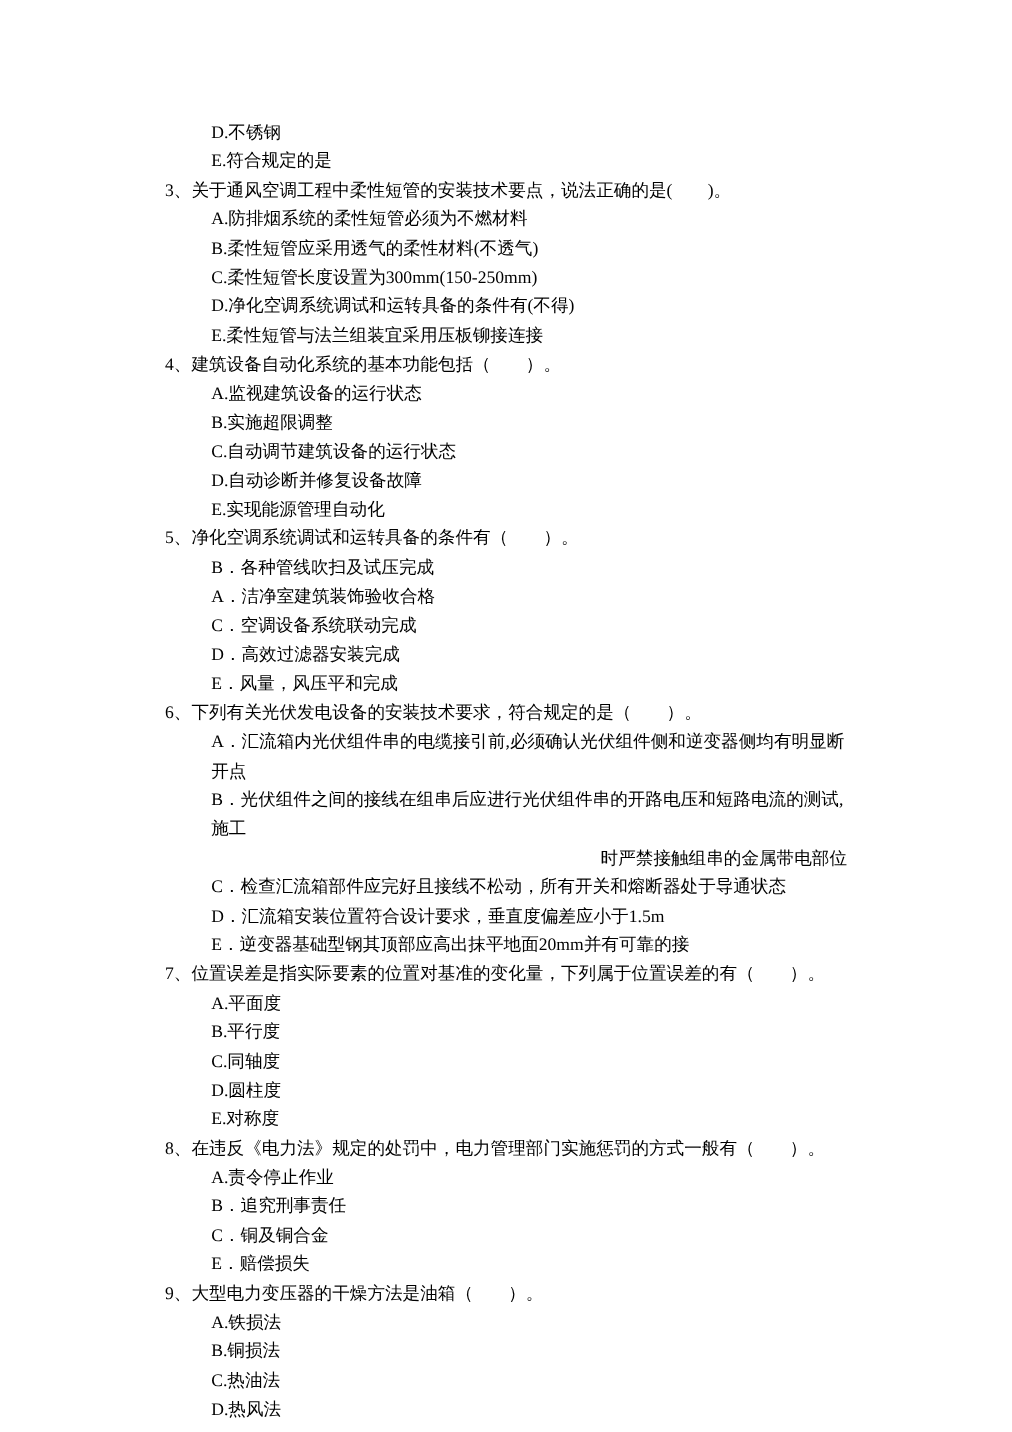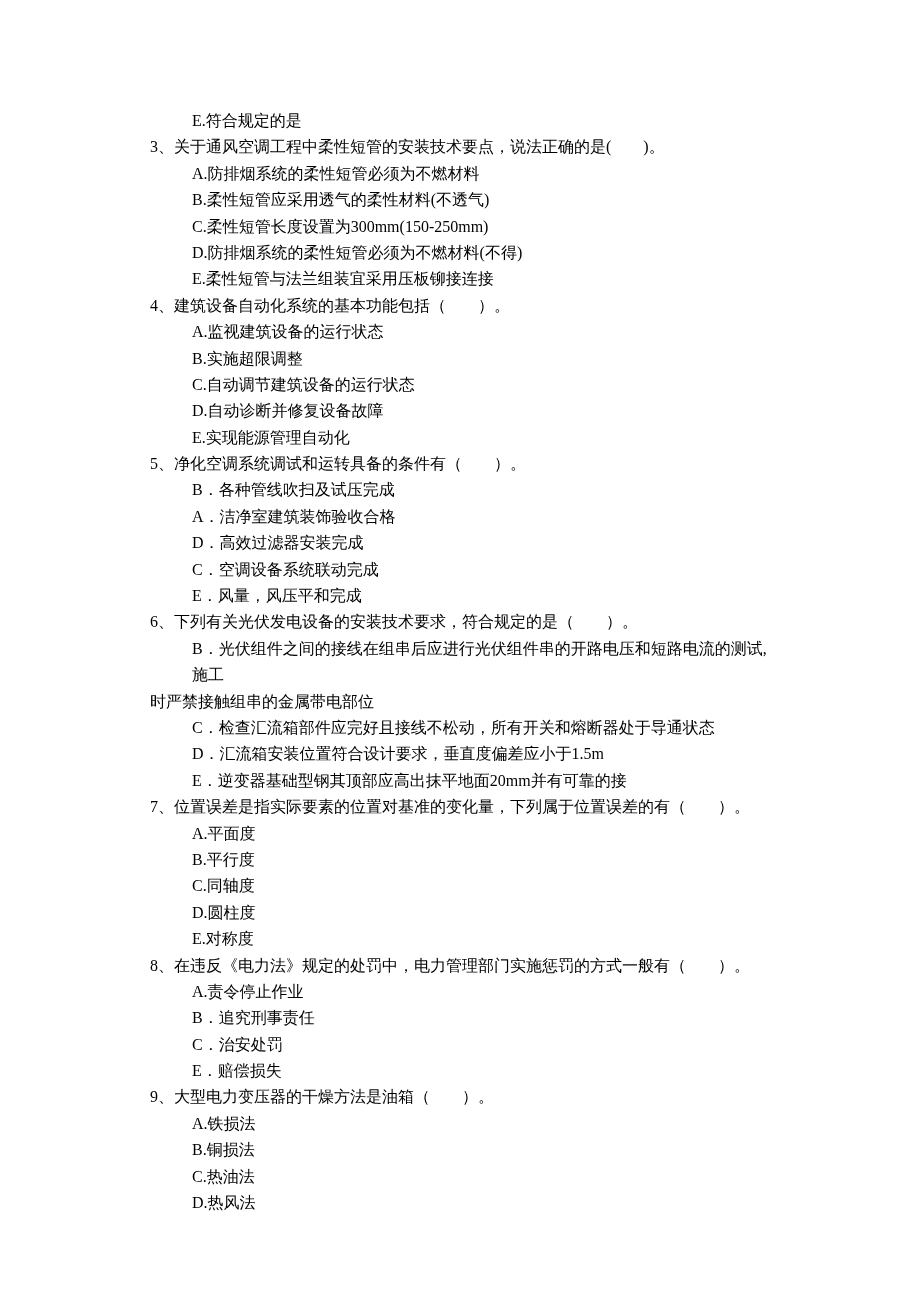--- a/index.html
+++ b/index.html
@@ -22,62 +22,65 @@
   .option {
     padding-left: 42px;
   }
   .question {
     padding-left: 0;
     text-indent: 0;
   }
   .question-continued {
     padding-left: 0;
     text-indent: 0;
+    text-align: right;
   }
 </style>
 </head>
 <body>
 
 <div class="page">
   <div id="content">
+      <div class="option">D.不锈钢</div>
       <div class="option">E.符合规定的是</div>
       <div class="question">3、关于通风空调工程中柔性短管的安装技术要点，说法正确的是(　　)。</div>
       <div class="option">A.防排烟系统的柔性短管必须为不燃材料</div>
       <div class="option">B.柔性短管应采用透气的柔性材料(不透气)</div>
       <div class="option">C.柔性短管长度设置为300mm(150-250mm)</div>
-      <div class="option">D.防排烟系统的柔性短管必须为不燃材料(不得)</div>
+      <div class="option">D.净化空调系统调试和运转具备的条件有(不得)</div>
       <div class="option">E.柔性短管与法兰组装宜采用压板铆接连接</div>
       <div class="question">4、建筑设备自动化系统的基本功能包括（　　）。</div>
       <div class="option">A.监视建筑设备的运行状态</div>
       <div class="option">B.实施超限调整</div>
       <div class="option">C.自动调节建筑设备的运行状态</div>
       <div class="option">D.自动诊断并修复设备故障</div>
       <div class="option">E.实现能源管理自动化</div>
       <div class="question">5、净化空调系统调试和运转具备的条件有（　　）。</div>
       <div class="option">B．各种管线吹扫及试压完成</div>
       <div class="option">A．洁净室建筑装饰验收合格</div>
+      <div class="option">C．空调设备系统联动完成</div>
       <div class="option">D．高效过滤器安装完成</div>
-      <div class="option">C．空调设备系统联动完成</div>
       <div class="option">E．风量，风压平和完成</div>
       <div class="question">6、下列有关光伏发电设备的安装技术要求，符合规定的是（　　）。</div>
+      <div class="option">A．汇流箱内光伏组件串的电缆接引前,必须确认光伏组件侧和逆变器侧均有明显断开点</div>
       <div class="option">B．光伏组件之间的接线在组串后应进行光伏组件串的开路电压和短路电流的测试,施工</div>
       <div class="question-continued">时严禁接触组串的金属带电部位</div>
       <div class="option">C．检查汇流箱部件应完好且接线不松动，所有开关和熔断器处于导通状态</div>
       <div class="option">D．汇流箱安装位置符合设计要求，垂直度偏差应小于1.5m</div>
       <div class="option">E．逆变器基础型钢其顶部应高出抹平地面20mm并有可靠的接</div>
       <div class="question">7、位置误差是指实际要素的位置对基准的变化量，下列属于位置误差的有（　　）。</div>
       <div class="option">A.平面度</div>
       <div class="option">B.平行度</div>
       <div class="option">C.同轴度</div>
       <div class="option">D.圆柱度</div>
       <div class="option">E.对称度</div>
       <div class="question">8、在违反《电力法》规定的处罚中，电力管理部门实施惩罚的方式一般有（　　）。</div>
       <div class="option">A.责令停止作业</div>
       <div class="option">B．追究刑事责任</div>
-      <div class="option">C．治安处罚</div>
+      <div class="option">C．铜及铜合金</div>
       <div class="option">E．赔偿损失</div>
       <div class="question">9、大型电力变压器的干燥方法是油箱（　　）。</div>
       <div class="option">A.铁损法</div>
       <div class="option">B.铜损法</div>
       <div class="option">C.热油法</div>
       <div class="option">D.热风法</div>
     </div>
 
 </div>
 

